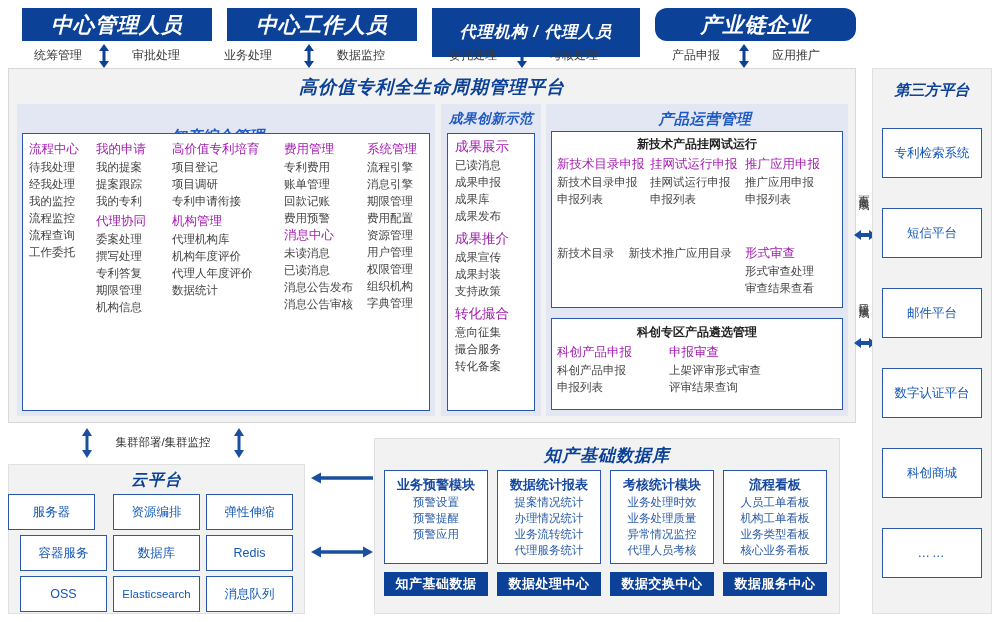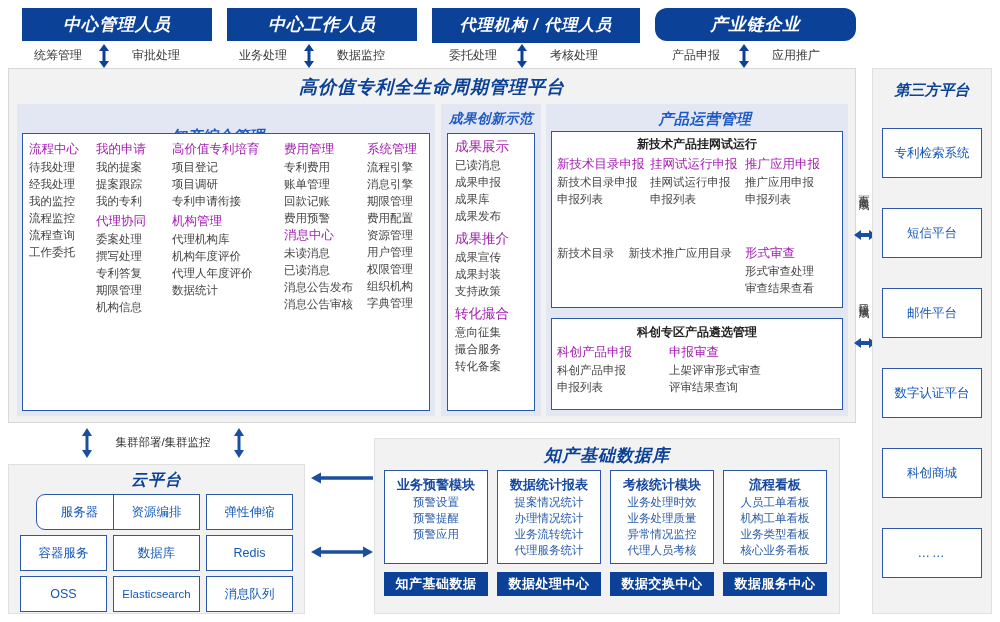--- a/index.html
+++ b/index.html
@@ -5,21 +5,21 @@
   html,body{margin:0;padding:0;background:#ffffff;}
   body{
     width:1000px;height:622px;position:relative;overflow:hidden;
     font-family:"Liberation Sans","DejaVu Sans",sans-serif;
     color:#333;
   }
   
   .abs{position:absolute;box-sizing:border-box;}
   .ctr{display:flex;align-items:center;justify-content:center;text-align:center;}
   .hdr-box{
-    background:#0B4197;color:#fff;font-weight:bold;font-size:17px;
+    background:#0B4197;color:#fff;font-weight:bold;font-size:21px;
     font-style:italic;letter-spacing:1px;
   }
   .role-label{font-size:12px;color:#3a3a3a;}
   
   #platform-shell{
     left:8px;top:68px;width:848px;height:355px;
     background:#F2F2F2;border:1px solid #d8d8d8;
   }
   #platform-title{
     left:8px;top:74px;width:848px;height:26px;
@@ -83,33 +83,33 @@
       <path d="M8 0 L13 7 H9.5 V17 H13 L8 24 L3 17 H6.5 V7 H3 Z" fill="#0B4197"></path>
     </svg>
 </div>
 <div class="abs ctr role-label" style="left:116px;top:46px;width:80px;height:18px;justify-content:center;">
   <span>审批处理</span>
 </div>
 
 <div class="abs hdr-box ctr" style="left:227px;top:8px;width:190px;height:33px;">
   <span>中心工作人员</span>
 </div>
-<div class="abs ctr role-label" style="left:227px;top:46px;width:72px;height:18px;align-items:flex-end;">
+<div class="abs ctr role-label" style="left:212px;top:46px;width:72px;height:18px;align-items:flex-end;">
   <span>业务处理</span>
 </div>
 <div class="abs" style="left:301px;top:44px;width:16px;height:24px;">
   <svg width="16" height="24" viewBox="0 0 16 24">
       <path d="M8 0 L13 7 H9.5 V17 H13 L8 24 L3 17 H6.5 V7 H3 Z" fill="#0B4197"></path>
     </svg>
 </div>
 <div class="abs ctr role-label" style="left:321px;top:46px;width:80px;height:18px;align-items:center;">
   <span>数据监控</span>
 </div>
 
-<div class="abs hdr-box ctr" style="left:432px;top:8px;width:208px;height:35px;font-size:16px;">
+<div class="abs hdr-box ctr" style="left:432px;top:8px;width:208px;height:49px;font-size:16px;">
   <span>代理机构 / 代理人员</span>
 </div>
 <div class="abs ctr role-label" style="left:437px;top:46px;width:72px;height:18px;">
   <span>委托处理</span>
 </div>
 <div class="abs" style="left:514px;top:44px;width:16px;height:24px;">
   <svg width="16" height="24" viewBox="0 0 16 24">
       <path d="M8 0 L13 7 H9.5 V17 H13 L8 24 L3 17 H6.5 V7 H3 Z" fill="#0B4197"></path>
     </svg>
 </div>
@@ -327,21 +327,21 @@
 <div class="abs" style="left:231px;top:428px;width:16px;height:30px;">
   <svg width="16" height="30" viewBox="0 0 16 30">
       <path d="M8 0 L13 8 H9.5 V22 H13 L8 30 L3 22 H6.5 V8 H3 Z" fill="#1A4FA0"></path>
     </svg>
 </div>
 
 <div class="abs" id="cloud-shell"></div>
 <div class="abs ctr" id="cloud-title">
   <span>云平台</span>
 </div>
-<div class="abs cloud-cell ctr" style="left:36px;top:494px;border-radius:9px;">
+<div class="abs cloud-cell ctr" style="left:8px;top:494px;">
   <span>服务器</span>
   </div>
 <div class="abs cloud-cell ctr" style="left:113px;top:494px;">
   <span>资源编排</span>
   </div>
 <div class="abs cloud-cell ctr" style="left:206px;top:494px;">
   <span>弹性伸缩</span>
   </div>
 <div class="abs cloud-cell ctr" style="left:20px;top:535px;">
   <span>容器服务</span>

